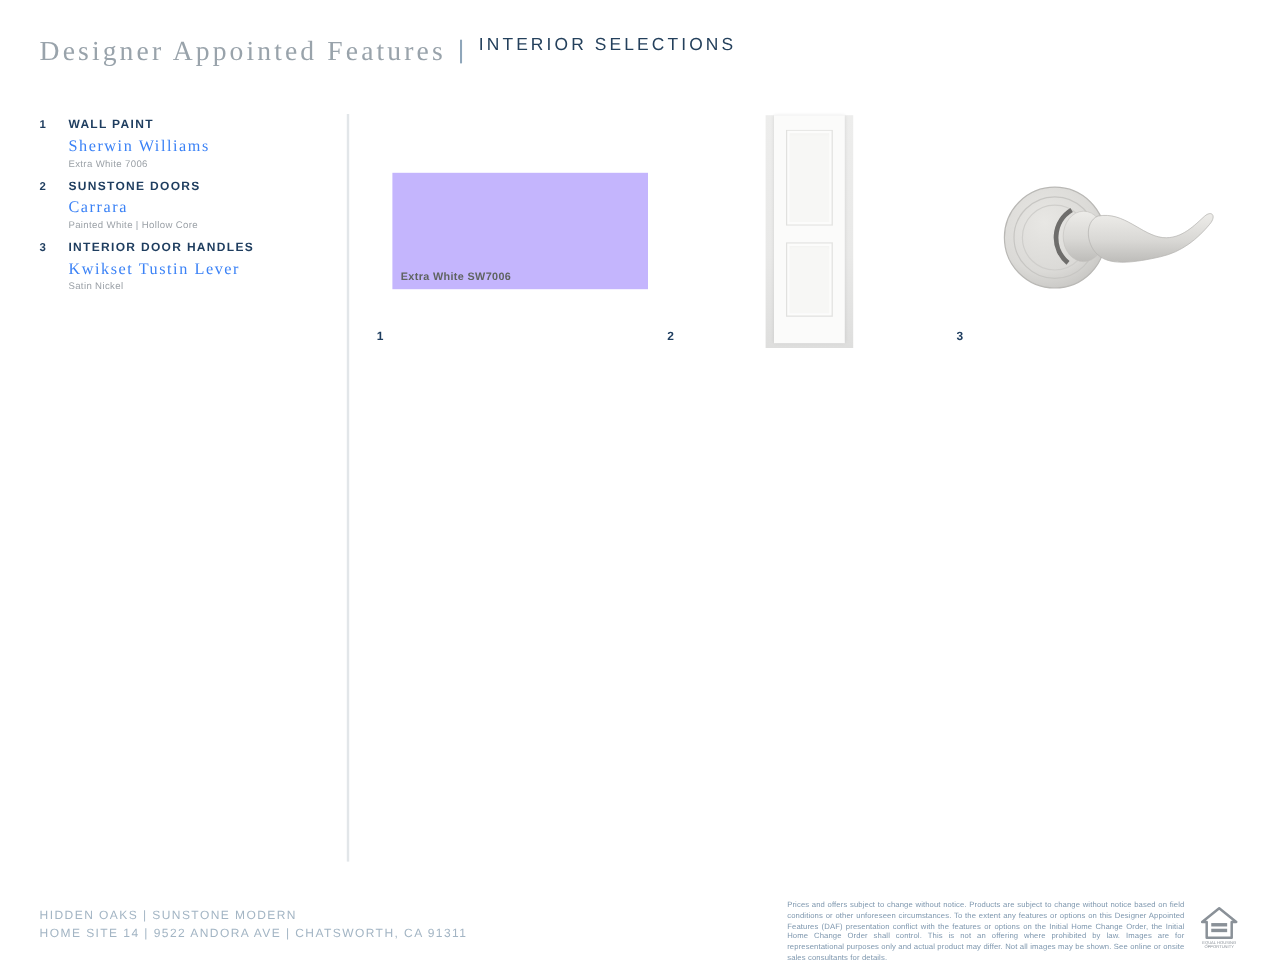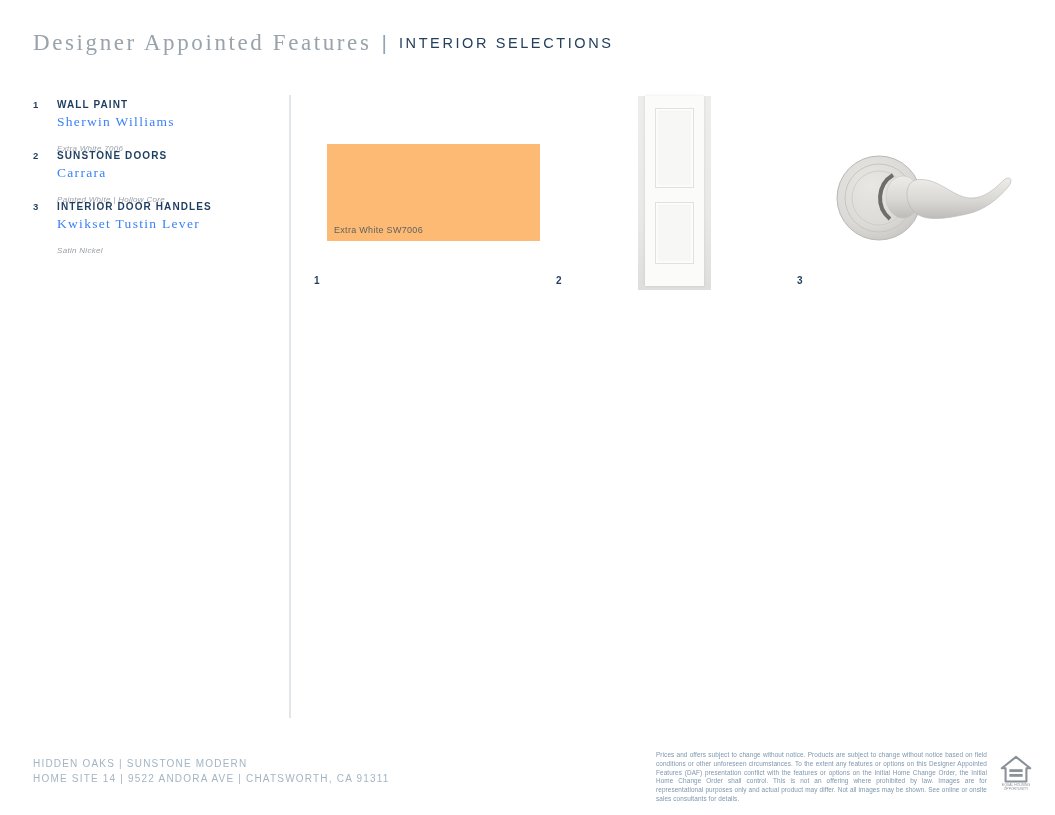--- a/index.html
+++ b/index.html
@@ -3,39 +3,39 @@
 <meta charset="utf-8">
 <style>
   * { margin:0; padding:0; box-sizing:border-box; }
   html,body { background:#ffffff; }
   #canvas {
     position:relative; width:1055px; height:815px; background:#ffffff;
     font-family:"Liberation Sans", sans-serif; overflow:hidden;
   }
 
   
-  .title-row { position:absolute; left:33px; top:30px; display:flex; align-items:center; white-space:nowrap; }
+  .title-row { position:absolute; left:33px; top:30px; display:flex; align-items:flex-start; white-space:nowrap; }
   .title-serif {
     font-family:"Liberation Serif", serif; font-size:23px; font-weight:400;
     color:#99a3ab; letter-spacing:2.6px;
   }
   .title-pipe { font-size:21px; font-weight:300; color:#8fa6ba; margin:0 12px 0 10px; }
   .title-sans { font-size:14.5px; font-weight:400; color:#24405c; letter-spacing:2.6px; }
   .subtitle { position:absolute; left:33px; top:66px; font-size:10px; color:#98a1a8; letter-spacing:0.1px; }
 
   
   .sel-item { position:absolute; left:33px; width:255px; }
   .sel-head { display:flex; align-items:baseline; }
   .sel-num { width:24px; font-size:9.5px; font-weight:700; color:#1e3d5f; }
   .sel-cat { font-size:10px; font-weight:700; color:#1e3d5f; letter-spacing:1.1px; }
   .sel-name {
     margin:4px 0 0 24px; font-family:"Liberation Serif", serif;
     font-size:13.5px; color:#3b82f6; letter-spacing:1.3px;
   }
-  .sel-detail { margin:14px 0 0 24px; font-size:8px; color:#9ba1a7; letter-spacing:0.3px;font-style:italic; }
+  .sel-detail { margin:2px 0 0 24px; font-size:8px; color:#9ba1a7; letter-spacing:0.3px; }
 
   .v-divider { position:absolute; left:289px; top:95px; width:2px; height:623px; background:#e2e6e9; }
 
   
   .swatch { position:absolute; left:327px; top:144px; width:213px; height:97px; }
   .swatch-label { position:absolute; left:7px; bottom:6px; font-size:9px; color:#5f6361; letter-spacing:0.3px; }
 
   .door-photo {
     position:absolute; left:638px; top:96px; width:73px; height:194px;
     background:linear-gradient(180deg,#ededec 0%,#e9e9e8 60%,#dededd 100%);
@@ -101,21 +101,21 @@
     <div class="sel-head">
       <span class="sel-num">3</span>
       <span class="sel-cat">INTERIOR DOOR HANDLES</span>
     </div>
     <div class="sel-name">Kwikset Tustin Lever</div>
     <div class="sel-detail">Satin Nickel</div>
   </div>
 
   <div class="v-divider"></div>
 
-  <div class="swatch" style="background-color: #fdba74;">
+  <div class="swatch" style="background-color: #c4b5fd; font-weight: bold;">
     <span class="swatch-label">Extra White SW7006</span>
   </div>
 
   <div class="door-photo">
     <div class="door">
       <div class="door-panel top"></div>
       <div class="door-panel bottom"></div>
     </div>
   </div>
 

